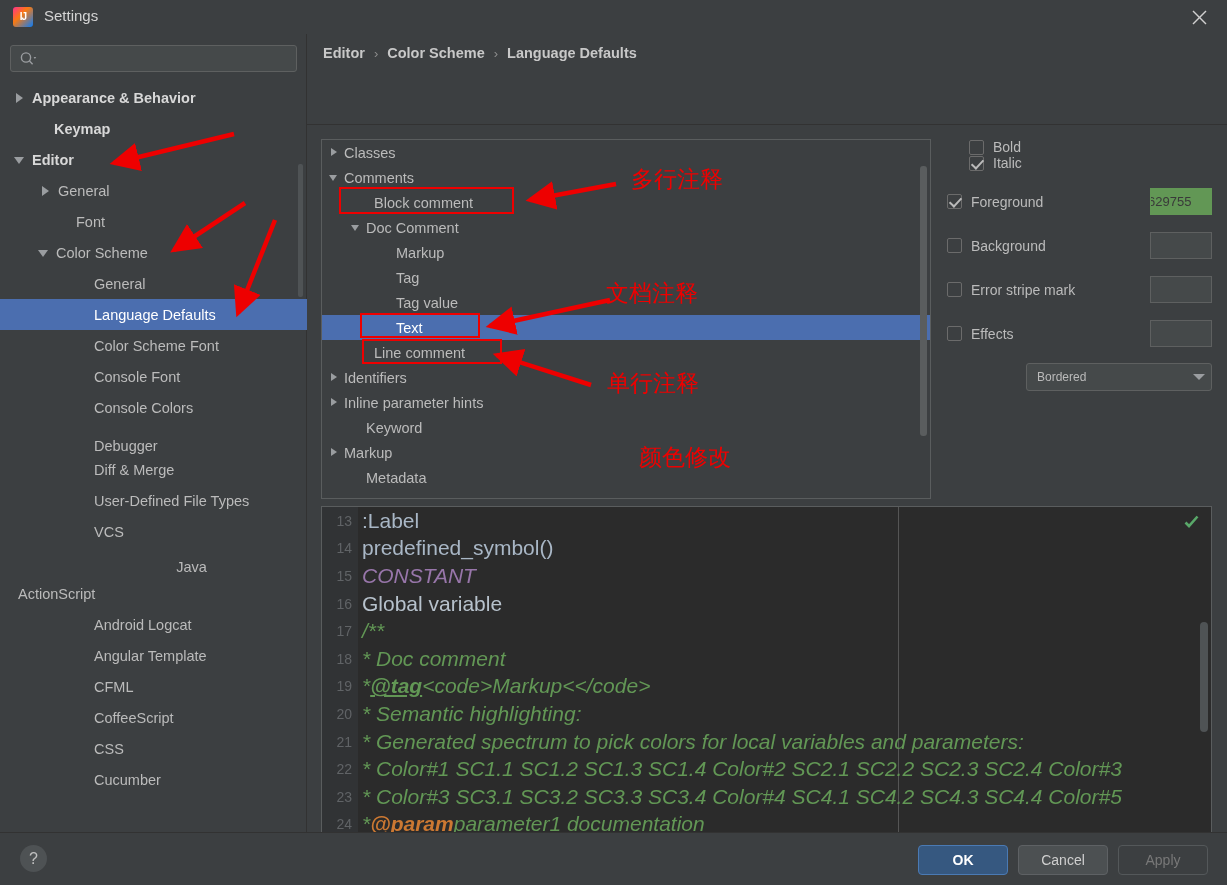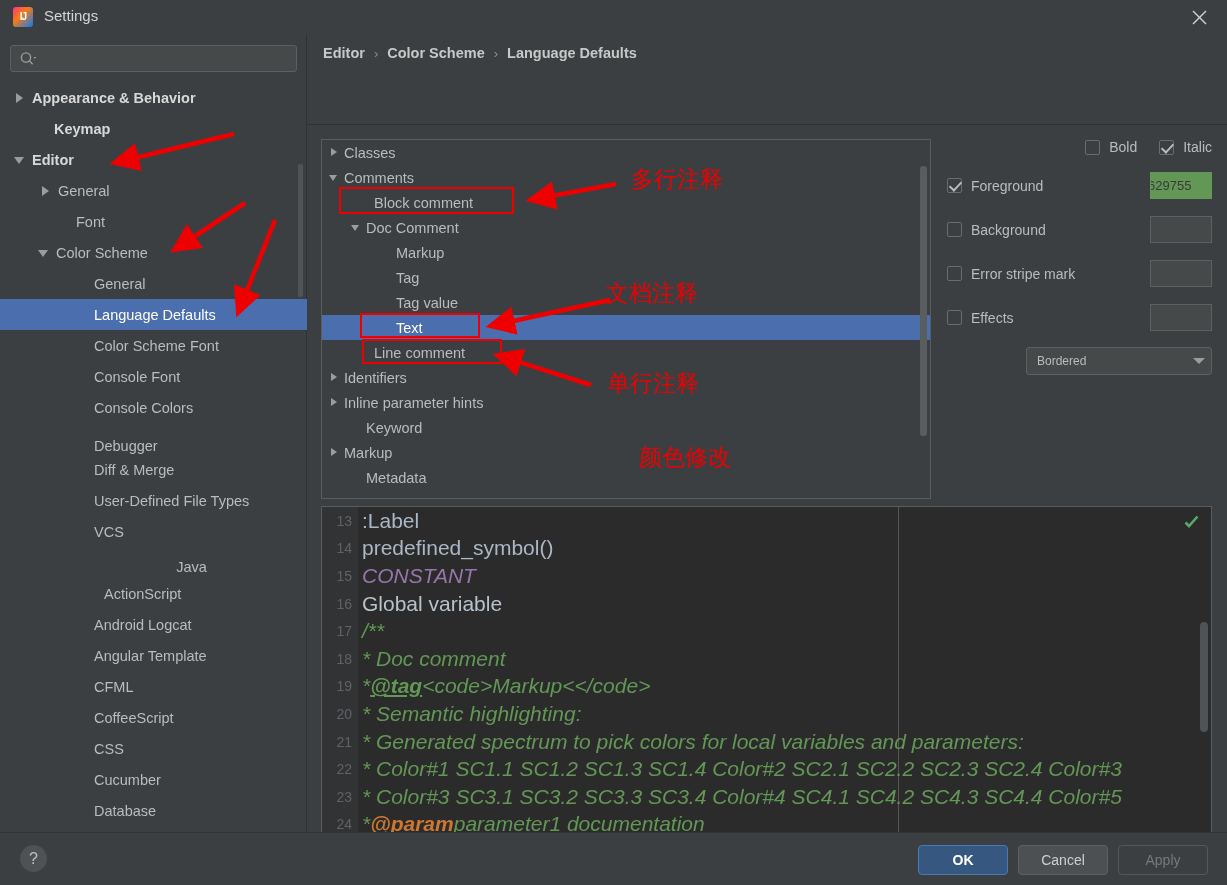--- a/index.html
+++ b/index.html
@@ -143,21 +143,21 @@
   .cb-label { font-size: 14px; color: #bbbbbb; margin-left: 9px; }
   .swatch {
     width: 62px; height: 27px; border: 1px solid #5e6060; background: #45494a;
     margin-left: auto; display:flex; align-items:center; cursor: pointer;
     overflow:hidden;
   }
   .swatch .hex {
     font-size: 13px; color: #3a3a3a; font-family: "Liberation Sans", sans-serif;
     margin-left: -3px; white-space:nowrap;
   }
-  .style-row { display: flex; justify-content: flex-end; margin-bottom: 16px; }
+  .style-row { display: flex; justify-content: flex-end; margin-bottom: 16px; flex-direction: column; }
   .style-cb { display: flex; align-items: center; margin-left: 22px; }
   .effects-combo {
     margin-left: auto; margin-top: 2px; width: 186px; height: 28px;
     background: #45494a; border: 1px solid #5e6060; border-radius: 3px;
     display: flex; align-items: center; padding: 0 6px 0 10px; cursor: pointer;
   }
   .effects-combo .val { flex:1; font-size: 12px; color: #bbbbbb; }
 
   
   .preview {
@@ -300,21 +300,21 @@
           <span>User-Defined File Types</span>
         </div>
         <div class="t-item" style="padding-left: 76px;">
           <span class="arrow none"></span>
           <span>VCS</span>
         </div>
         <div class="t-item" style="padding-left: 76px; flex-direction: column;">
           <span class="arrow none"></span>
           <span>Java</span>
         </div>
-        <div class="t-item" style="padding-left: 76px; gap: 10px;">
+        <div class="t-item" style="">
           <span class="arrow none"></span>
           <span>ActionScript</span>
         </div>
         <div class="t-item" style="padding-left: 76px;">
           <span class="arrow none"></span>
           <span>Android Logcat</span>
         </div>
         <div class="t-item" style="padding-left: 76px;">
           <span class="arrow none"></span>
           <span>Angular Template</span>
@@ -327,24 +327,20 @@
           <span class="arrow none"></span>
           <span>CoffeeScript</span>
         </div>
         <div class="t-item" style="padding-left: 76px;">
           <span class="arrow none"></span>
           <span>CSS</span>
         </div>
         <div class="t-item" style="padding-left: 76px;">
           <span class="arrow none"></span>
           <span>Cucumber</span>
-        </div>
-        <div class="t-item" style="padding-left: 76px;">
-          <span class="arrow none"></span>
-          <span>Database</span>
         </div>
       </div>
     <div class="sb-scroll"></div>
   </div>
 
   <div class="content">
 
     <div class="breadcrumb" id="breadcrumb">
         <span>Editor</span>
         <span class="crumb-sep">›</span>

